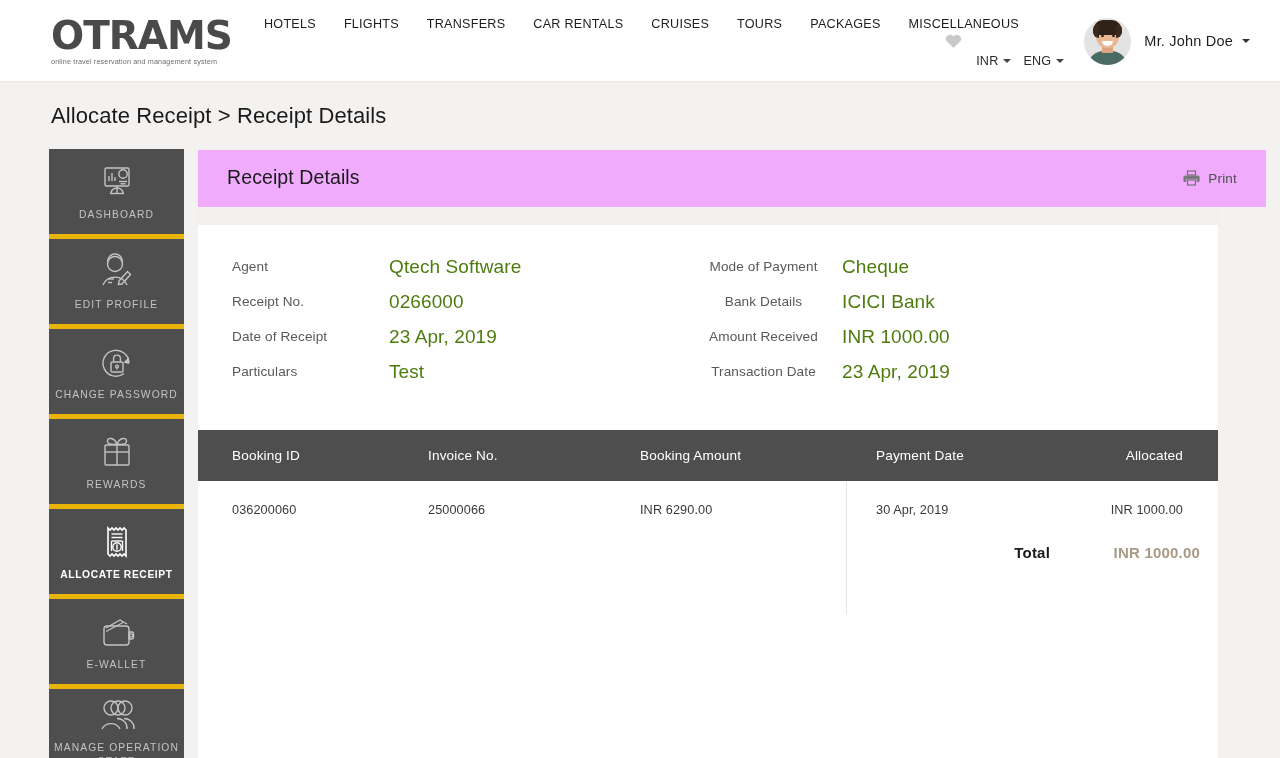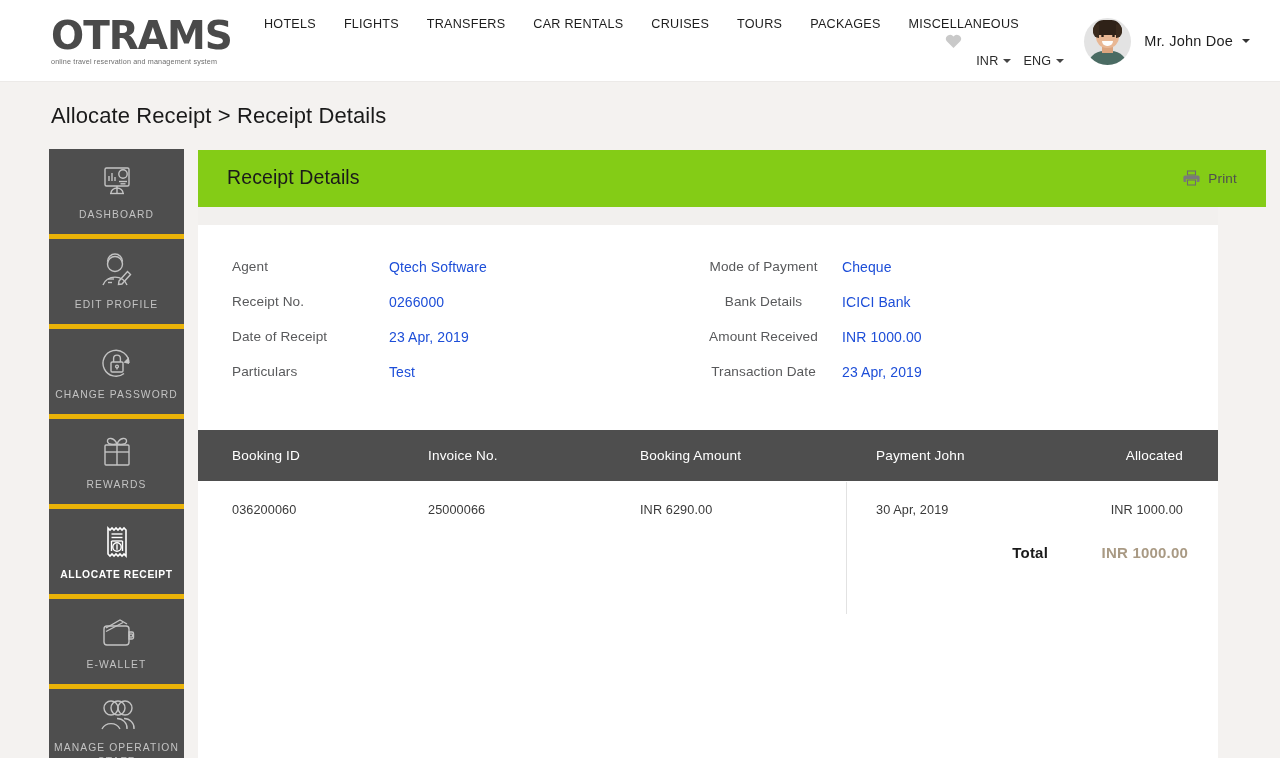--- a/index.html
+++ b/index.html
@@ -113,21 +113,21 @@
     text-align: center; line-height: 13.5px; margin-top: 4px;
     font-weight: 400; padding: 0 4px;
   }
   .side-item.active .slabel { color: #ffffff; font-weight: 700; letter-spacing: .6px; }
   .side-item.active svg { stroke: #ffffff; }
   .side-item svg { stroke: #c3c3c3; fill: none; stroke-width: 1.4; }
 
   
   .card-head {
     position: absolute; left: 198px; top: 150px;
-    width: 1068px; height: 57px; background: #84cc16;
+    width: 1068px; height: 57px; background: #f0abfc;
   }
   .card-head h1 {
     position: absolute; left: 29px; top: 16px;
     font-size: 19.5px; font-weight: 400; color: #1a1a1a; letter-spacing: .1px;
   }
   .print-btn {
     position: absolute; right: 29px; top: 20px;
     display: flex; align-items: center; cursor: pointer;
   }
   .print-btn .plabel { font-size: 13.5px; color: #4f4f4f; margin-left: 8px; letter-spacing: .2px; }
@@ -148,21 +148,21 @@
   }
   .dcol { position: absolute; top: 33px; }
   .dcol.left { left: 34px; }
   .dcol.right { left: 487px; text-align: center; }
   .drow { height: 35px; display: flex; align-items: flex-start; }
   .dlabel {
     font-size: 13.6px; color: #58595b; width: 157px; letter-spacing: .1px;
     line-height: 18px;
   }
   .dvalue {
-    font-size: 14px; color: #1d4ed8; letter-spacing: .1px; font-weight: 400;
+    font-size: 19px; color: #4d7c0f; letter-spacing: .1px; font-weight: 400;
     line-height: 18px;
   }
   .divider {
     position: absolute; left: 648px; top: 257px;
     width: 1px; height: 132px; background: #e2e2e2;
   }
 
   
   .tbl { position: absolute; left: 0; top: 205px; width: 1020px; }
   .thead {
@@ -179,21 +179,22 @@
   .c3 { width: 236px; }
   .c4 { width: 182px; }
   .c5 { width: 160px; text-align: right; padding-right: 35px; }
   .c5.head { text-align: right; }
   .link-id { color: #4a7ba8; cursor: pointer; }
   .gold { color: #a99a84; }
 
   .total-row {
     position: absolute; left: 0; top: 319px; width: 1020px;
     display: flex; align-items: center; justify-content: flex-end;
-    padding-right: 30px;
+    padding-right: 18px;
+    gap: 10px;
   }
   .total-lbl { font-size: 15px; font-weight: 700; color: #1a1a1a; letter-spacing: .2px; }
   .total-val { font-size: 15px; font-weight: 700; color: #a99a84; letter-spacing: .2px;
                width: 140px; text-align: right; }
 </style>
 </head>
 <body>
 
 <div class="topbar">
 
@@ -404,21 +405,21 @@
         <span class="dvalue">23 Apr, 2019</span>
       </div>
     </div>
   </div>
 
   <div class="tbl">
     <div class="thead">
       <div class="c1">Booking ID</div>
       <div class="c2">Invoice No.</div>
       <div class="c3">Booking Amount</div>
-      <div class="c4">Payment John</div>
+      <div class="c4">Payment Date</div>
       <div class="c5 head">Allocated</div>
     </div>
     <div class="trow">
       <div class="c1 link-id">036200060</div>
       <div class="c2">25000066</div>
       <div class="c3">INR 6290.00</div>
       <div class="c4">30 Apr, 2019</div>
       <div class="c5 gold">INR 1000.00</div>
     </div>
   </div>

